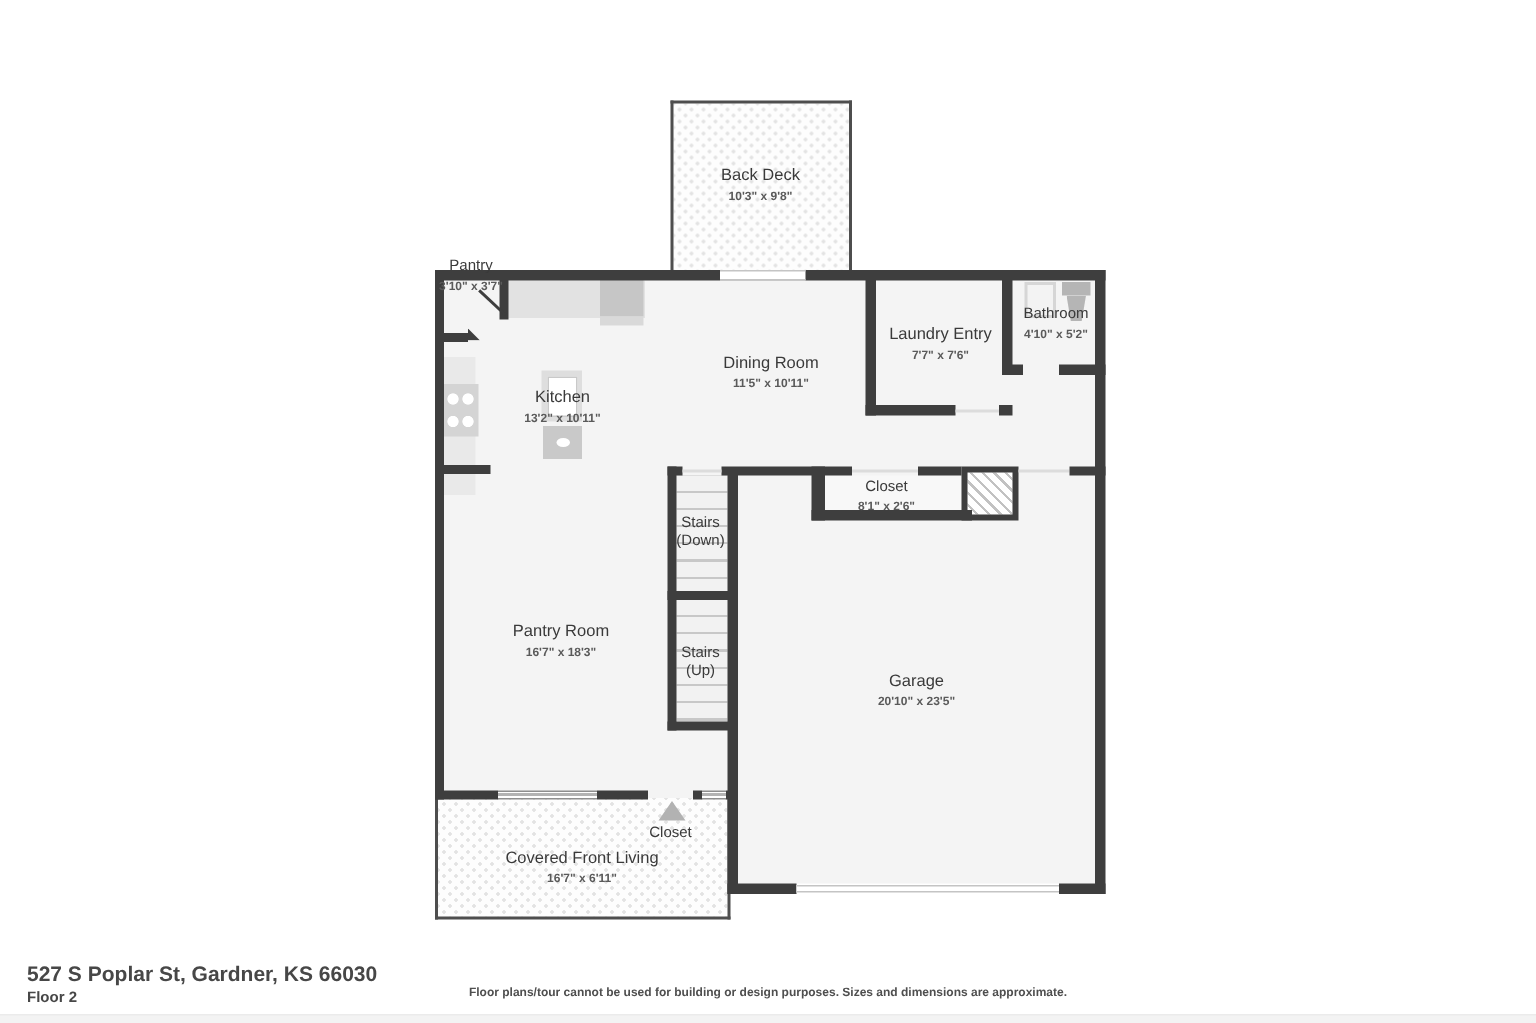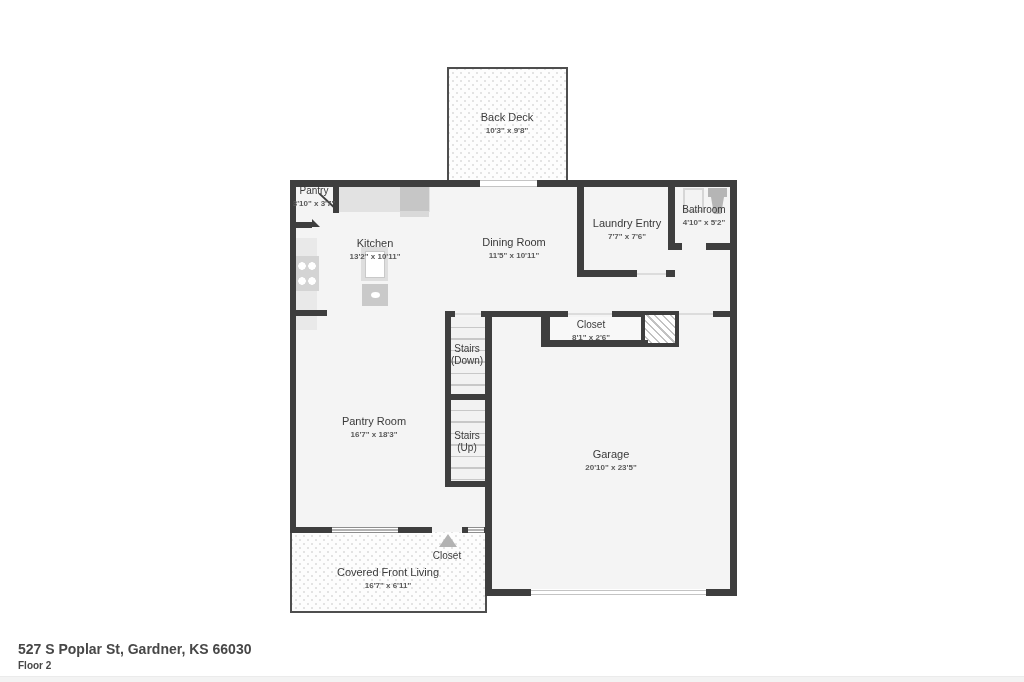--- a/index.html
+++ b/index.html
@@ -106,25 +106,25 @@
   <div class="doorline" style="left:455px;top:313px;width:26px"></div>
   <div class="wall" style="left:445px;top:394px;width:47px;height:6px"></div>
   <div class="wall" style="left:445px;top:481px;width:47px;height:6px"></div>
 
   <div class="entry-arrow" style="left:439px;top:534px"></div>
 
   <div class="lbl" style="left:507px;top:111px">
     <div class="rname">Back Deck</div>
     <div class="rdims">10'3" x 9'8"</div>
   </div>
-  <div class="lbl" style="left:314px;top:185px">
+  <div class="lbl" style="left:314px;top:172px">
     <div class="rname sm">Pantry</div>
     <div class="rdims">3'10" x 3'7"</div>
   </div>
-  <div class="lbl" style="left:375px;top:237px">
+  <div class="lbl" style="left:375px;top:259px">
     <div class="rname">Kitchen</div>
     <div class="rdims">13'2" x 10'11"</div>
   </div>
   <div class="lbl" style="left:514px;top:236px">
     <div class="rname">Dining Room</div>
     <div class="rdims">11'5" x 10'11"</div>
   </div>
   <div class="lbl" style="left:627px;top:217px">
     <div class="rname">Laundry Entry</div>
     <div class="rdims">7'7" x 7'6"</div>
@@ -156,15 +156,16 @@
   <div class="lbl" style="left:447px;top:550px">
     <div class="rname sm">Closet</div>
   </div>
   <div class="lbl" style="left:388px;top:566px">
     <div class="rname">Covered Front Living</div>
     <div class="rdims">16'7" x 6'11"</div>
   </div>
 
   <div class="footer-text addr">527 S Poplar St, Gardner, KS 66030</div>
   <div class="footer-text floor-num">Floor 2</div>
+  <div class="footer-text disclaimer">Floor plans/tour cannot be used for building or design purposes. Sizes and dimensions are approximate.</div>
   <div class="bottom-band"></div>
 
 </div>
 
 </body></html>

